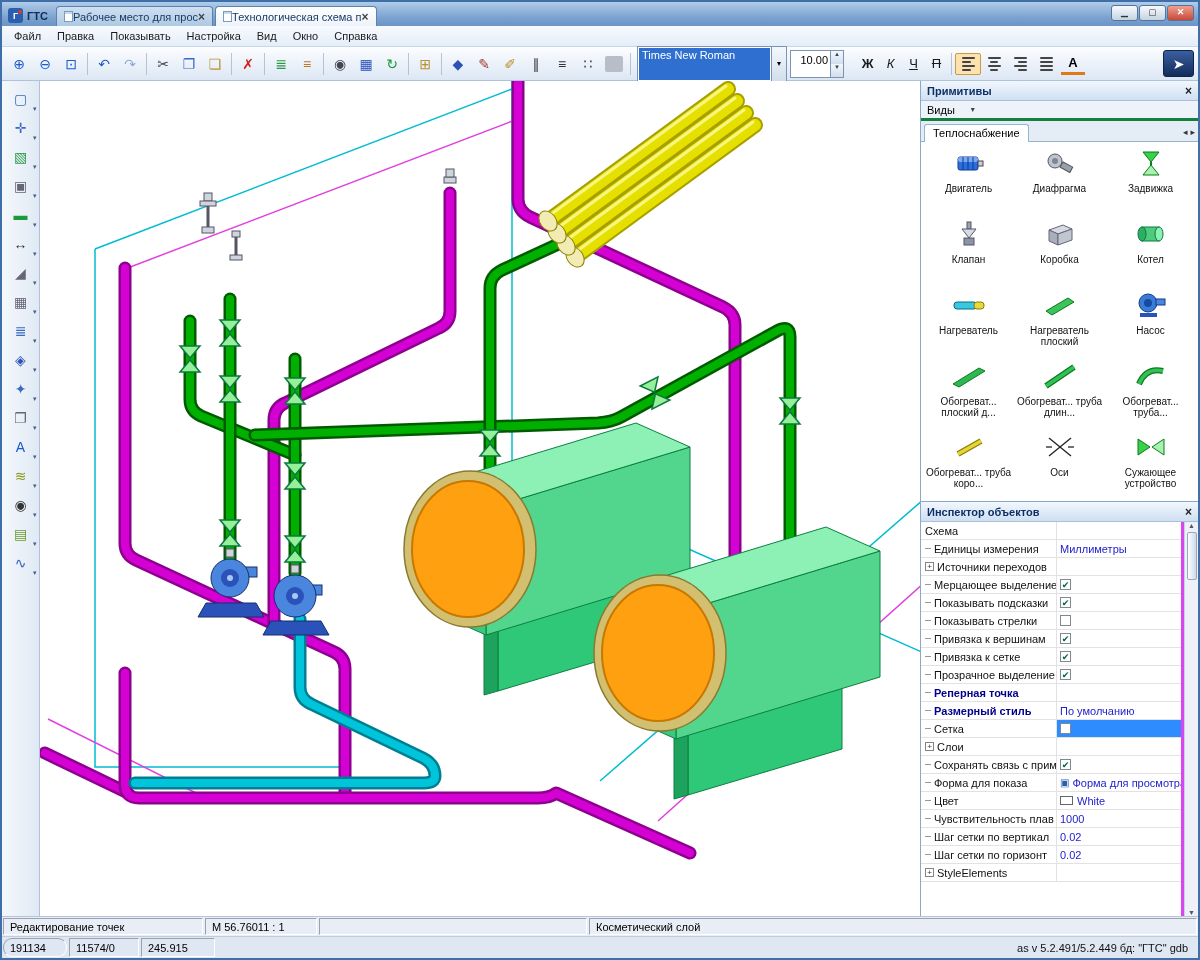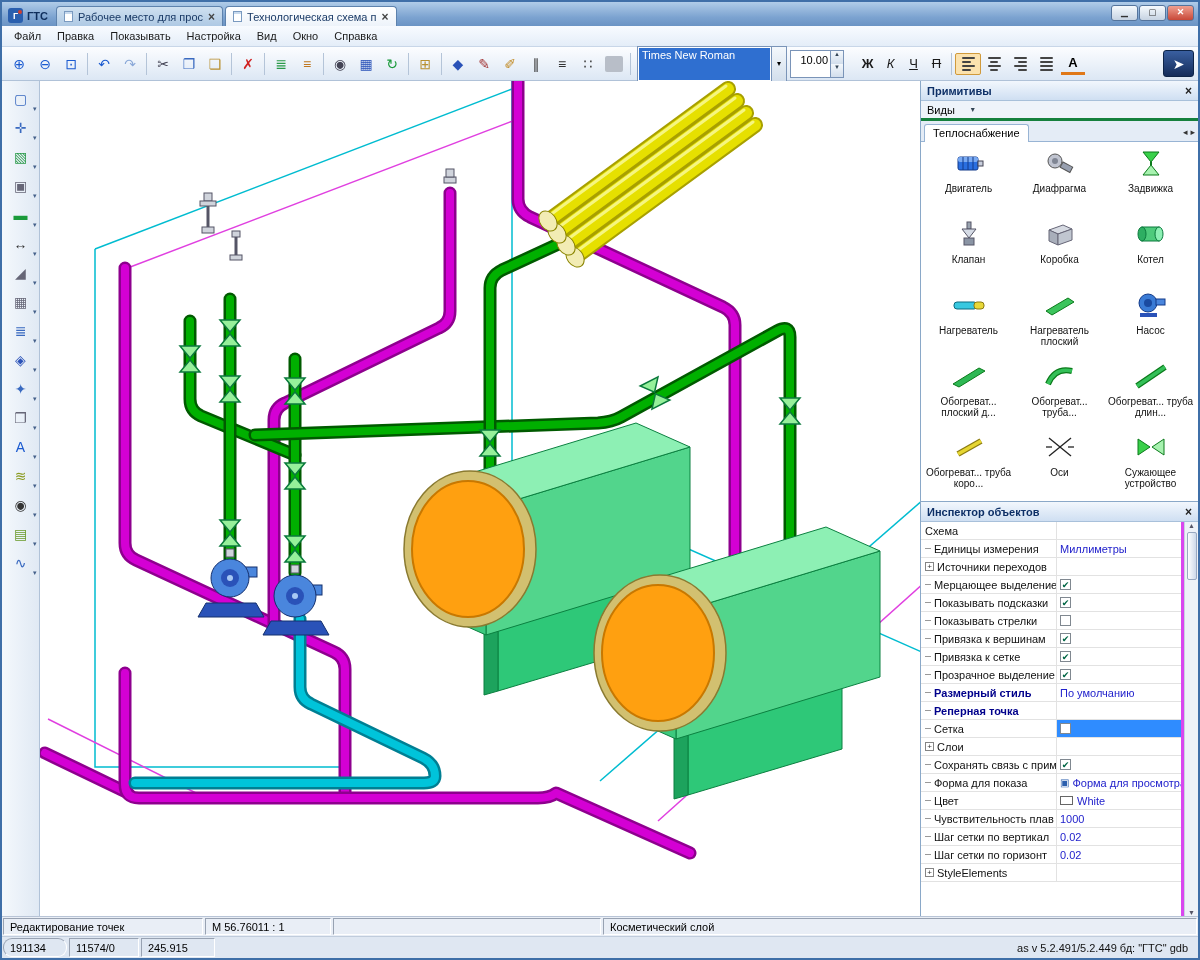--- a/index.html
+++ b/index.html
@@ -2,21 +2,21 @@
 <html><head>
 <meta charset="utf-8">
 <style>
   html,body{margin:0;padding:0;background:#6b94c4;font-family:"Liberation Sans",sans-serif;}
   *{box-sizing:border-box;}
   .app{width:1200px;height:960px;display:flex;flex-direction:column;border:2px solid #3f6fa8;background:#eef3fa;overflow:hidden;}
 
   
   .titlebar{height:24px;background:linear-gradient(#b0cce8,#7ba2d0 65%,#6b94c4);display:flex;align-items:flex-end;padding:0 4px;position:relative;flex:none;}
   .app-chip{display:flex;align-items:center;gap:4px;padding:0 8px 3px 2px;font-size:11px;font-weight:bold;color:#0e2e5c;}
-  .doc-tab{display:flex;align-items:center;gap:5px;height:20px;padding:0 7px;font-size:11px;border:1px solid #5d82ad;border-bottom:none;border-radius:4px 4px 0 0;background:linear-gradient(#cfe0f0,#aec9e4);color:#1a3a66;max-width:185px;white-space:nowrap;overflow:hidden;margin-right:2px;}
+  .doc-tab{display:flex;align-items:center;height:20px;padding:0 7px;font-size:11px;border:1px solid #5d82ad;border-bottom:none;border-radius:4px 4px 0 0;background:linear-gradient(#cfe0f0,#aec9e4);color:#1a3a66;max-width:185px;white-space:nowrap;overflow:hidden;margin-right:2px;}
   .doc-tab.active{background:linear-gradient(#ffffff,#edf3fa);}
   .doc-tab .lbl{overflow:hidden;white-space:nowrap;}
   .tab-close{font-size:12px;line-height:10px;color:#444;font-weight:bold;}
   .pageico{width:9px;height:11px;background:#fff;border:1px solid #7a9ac0;box-shadow:inset 0 2px 0 #c8daee;flex:none;}
   .win-buttons{position:absolute;right:4px;top:3px;display:flex;gap:1px;}
   .win-btn{width:27px;height:16px;border:1px solid #54749c;border-radius:3px;background:linear-gradient(#f6fafd,#c6d3e2);font-size:9px;line-height:13px;text-align:center;color:#333;}
   .win-btn.close{background:linear-gradient(#f0a090,#c84838);color:#fff;font-weight:bold;}
 
   
   .menubar{height:21px;background:linear-gradient(#f8fbff,#e4edf8);display:flex;align-items:center;padding:0 4px;border-bottom:1px solid #c8d6e8;font-size:11px;flex:none;}
@@ -469,31 +469,31 @@
               <span class="plabel">Насос</span>
             </div>
             <div class="pitem">
               <span><svg width="36" height="30" viewBox="0 0 36 30">
                   <polygon points="2,23 28,7 34,10 8,26" fill="#2eb854" stroke="#0a7a1a"></polygon>
                 </svg></span>
               <span class="plabel">Обогреват... плоский д...</span>
             </div>
             <div class="pitem">
               <span><svg width="36" height="30" viewBox="0 0 36 30">
+                  <line x1="4" y1="25" x2="32" y2="6" stroke="#0a7a1a" stroke-width="6"></line>
+                  <line x1="4" y1="25" x2="32" y2="6" stroke="#34c058" stroke-width="3.5"></line>
+                </svg></span>
+              <span class="plabel">Обогреват... труба длин...</span>
+            </div>
+            <div class="pitem">
+              <span><svg width="36" height="30" viewBox="0 0 36 30">
                   <path d="M6 23 Q13 6 30 10" fill="none" stroke="#0a7a1a" stroke-width="6"></path>
                   <path d="M6 23 Q13 6 30 10" fill="none" stroke="#34c058" stroke-width="3.5"></path>
                 </svg></span>
               <span class="plabel">Обогреват... труба...</span>
-            </div>
-            <div class="pitem">
-              <span><svg width="36" height="30" viewBox="0 0 36 30">
-                  <line x1="4" y1="25" x2="32" y2="6" stroke="#0a7a1a" stroke-width="6"></line>
-                  <line x1="4" y1="25" x2="32" y2="6" stroke="#34c058" stroke-width="3.5"></line>
-                </svg></span>
-              <span class="plabel">Обогреват... труба длин...</span>
             </div>
             <div class="pitem">
               <span><svg width="36" height="30" viewBox="0 0 36 30">
                   <line x1="7" y1="22" x2="30" y2="9" stroke="#8a7a10" stroke-width="6"></line>
                   <line x1="7" y1="22" x2="30" y2="9" stroke="#e6d632" stroke-width="3.5"></line>
                 </svg></span>
               <span class="plabel">Обогреват... труба коро...</span>
             </div>
             <div class="pitem">
               <span><svg width="36" height="30" viewBox="0 0 36 30">
@@ -587,31 +587,31 @@
               <div class="insp-row">
                 <div class="insp-label child">
                   <span>Прозрачное выделение</span>
                 </div>
                 <div class="insp-value">
                   <span class="cbox">✔</span>
                 </div>
               </div>
               <div class="insp-row">
                 <div class="insp-label boldnavy child">
+                  <span>Реперная точка</span>
+                </div>
+                <div class="insp-value"></div>
+              </div>
+              <div class="insp-row">
+                <div class="insp-label boldnavy child">
                   <span>Размерный стиль</span>
                 </div>
                 <div class="insp-value">
                   <span>По умолчанию</span>
                 </div>
-              </div>
-              <div class="insp-row">
-                <div class="insp-label boldnavy child">
-                  <span>Реперная точка</span>
-                </div>
-                <div class="insp-value"></div>
               </div>
               <div class="insp-row">
                 <div class="insp-label child">
                   <span>Сетка</span>
                 </div>
                 <div class="insp-value sel">
                   <span class="cbox"></span>
                 </div>
               </div>
               <div class="insp-row">
@@ -685,21 +685,21 @@
             <span class="sp"></span>
             <span>▼</span>
           </div>
         </div>
       </div>
     </div>
   </div>
 
   <div class="statusbar">
     <span class="scell" style="width:200px;">Редактирование точек</span>
-    <span class="scell" style="width:126px;">М 56.76011 : 1</span>
+    <span class="scell" style="width:112px;">М 56.76011 : 1</span>
     <span class="scell" style="width:268px;"></span>
     <span class="scell" style="flex:1;">Косметический слой</span>
   </div>
 
   <div class="bottombar">
     <span class="bcell" style="width:64px;border-radius:9px;">191134</span>
     <span class="bcell" style="width:70px;">11574/0</span>
     <span class="bcell" style="width:74px;">245.915</span>
     <span class="bright">as  v 5.2.491/5.2.449  бд: "ГТС" gdb</span>
   </div>

